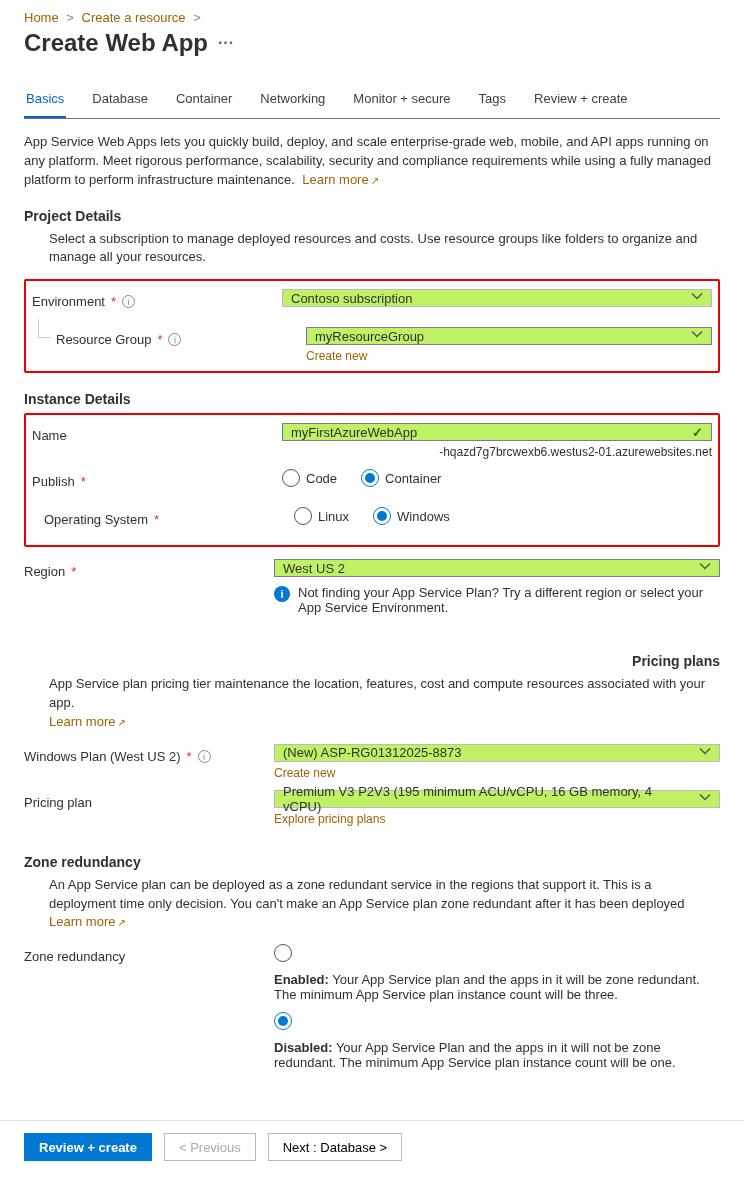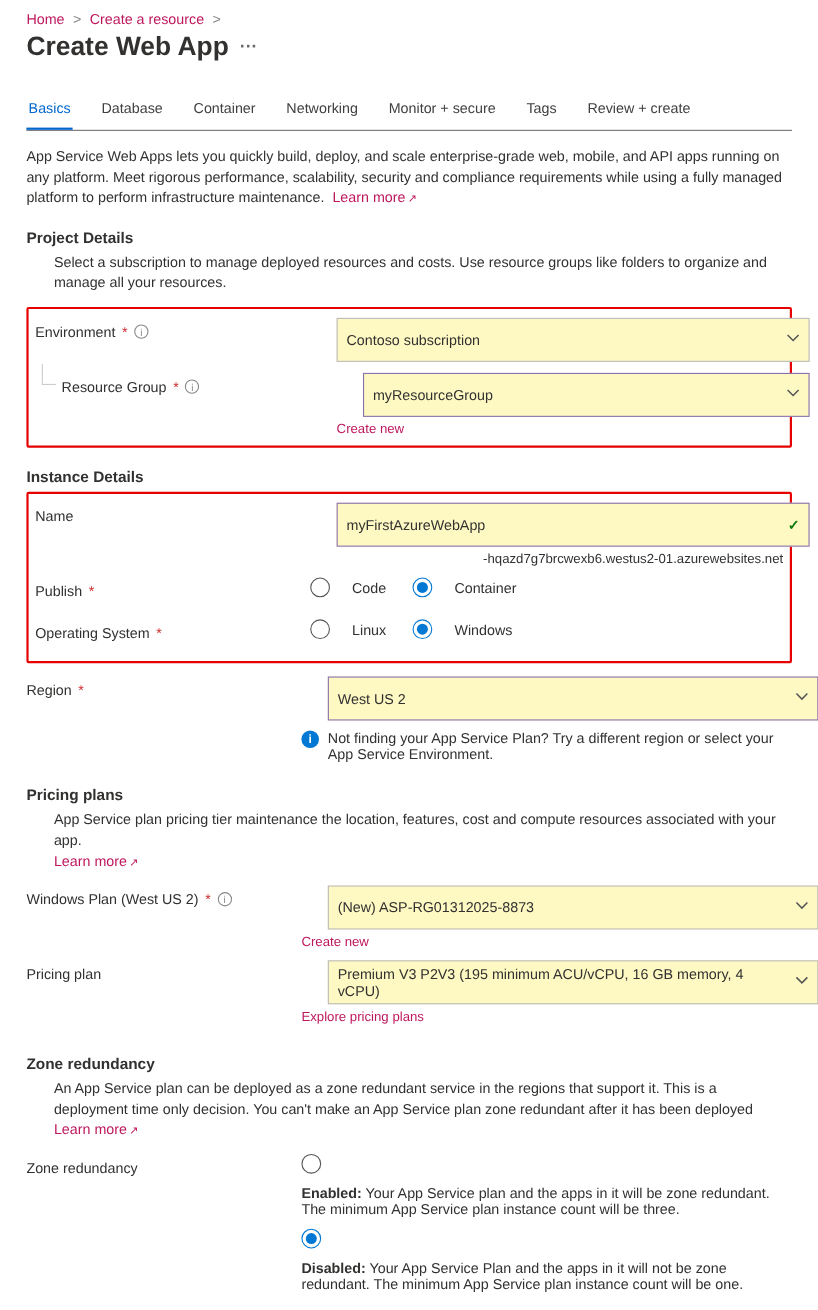--- a/index.html
+++ b/index.html
@@ -5,55 +5,55 @@
   * { box-sizing: border-box; }
   body {
     margin: 0;
     padding: 10px 24px 0 24px;
     font-family: "Segoe UI", Arial, sans-serif;
     font-size: 13px;
     color: #323130;
     background: #fff;
     width: 744px;
   }
-  a, .link { color: #be185d; text-decoration: none; cursor: pointer; }
+  a, .link { color: #a16207; text-decoration: none; cursor: pointer; }
   .breadcrumb { font-size: 13px; margin-bottom: 4px; }
   .breadcrumb .sep { color: #888; margin: 0 4px; }
   .page-title { font-size: 24px; font-weight: 600; margin: 2px 0 28px 0; display:flex; align-items:center; gap:10px;}
   .page-title .dots { color:#666; font-size:16px;}
   .tabs { display:flex; gap:24px; border-bottom:1px solid #737373; margin-bottom:14px; }
   .tab { padding: 6px 2px 10px 2px; cursor:pointer; color:#404040; }
   .tab.active { border-bottom: 2px solid #0066cc; color:#0066cc; font-weight:400; }
   .desc { margin-bottom: 18px; line-height:1.45; }
   .section-h { font-weight:600; font-size:14px; margin: 18px 0 6px 0; }
   .section-sub { margin-bottom: 12px; line-height:1.45;margin-left:25px; }
   .row { display:flex; align-items:flex-start; margin-bottom: 10px; min-height:28px;}
   .row .label { width: 250px; padding-top:5px; display:flex; align-items:center; gap:4px; flex-shrink:0;}
   .row .control { flex:1; }
   .req { color:#d13438; margin-left:2px;}
   .info-icon { display:inline-block; width:13px; height:13px; border:1px solid #888; border-radius:50%; font-size:9px; line-height:12px; text-align:center; color:#888; cursor:default; margin-left:2px;}
   .indent-sub { margin-left: 24px; position:relative; }
   .indent-sub::before { content:""; position:absolute; left:-18px; top:-8px; width:12px; height:18px; border-left:1px solid #ccc; border-bottom:1px solid #ccc;}
   .select, .input {
-    width:100%; height:40px; border:1px solid #bbb; padding:2px 26px 2px 8px;
-    font-size:13px; font-family:inherit; background:#fef9c3; position:relative;
-    display:flex; align-items:center; cursor:pointer;margin-left:24px;
+    width:100%; height:18px; border:1px solid #bbb; padding:2px 26px 2px 8px;
+    font-size:13px; font-family:inherit; background:#bef264; position:relative;
+    display:flex; align-items:center; cursor:pointer;
   }
   .select .chev { position:absolute; right:8px; top:50%; transform:translateY(-50%); }
   .select.purple, .input.purple { border-color:#8a6faf; }
   .input .check { position:absolute; right:8px; top:50%; transform:translateY(-50%); color:#107c10; font-weight:bold; }
   .helper { font-size:12px; margin-top:4px; }
   .helper.right { text-align:right; color:#323130; }
   .toggle-row { display:flex; align-items:center; gap:10px; margin-top:8px; margin-bottom:6px;}
   .toggle {
     width:40px; height:20px; background:#0078d4; border-radius:10px; position:relative; cursor:pointer;
   }
   .toggle .knob { position:absolute; right:2px; top:2px; width:16px; height:16px; border-radius:50%; background:#fff; }
   .radio-row { display:flex; gap:24px; align-items:center; }
-  .radio { display:flex; align-items:center; gap:20px; cursor:pointer;}
+  .radio { display:flex; align-items:center; gap:6px; cursor:pointer;}
   .radio .circ { width:18px; height:18px; border:1.5px solid #555; border-radius:50%; display:flex; align-items:center; justify-content:center; flex-shrink:0;}
   .radio.sel .circ { border-color:#0078d4; }
   .radio.sel .circ::after { content:""; width:10px; height:10px; border-radius:50%; background:#0078d4; }
   .radio.big .circ { width:18px; height:18px; }
   .radio-block { display:flex; align-items:flex-start; gap:10px; margin-bottom:10px; cursor:pointer;flex-direction:column;}
   .info-box { display:flex; gap:8px; margin-top:8px; align-items:flex-start;}
   .info-box .i-icon { width:16px; height:16px; border-radius:50%; background:#0078d4; color:#fff; font-size:11px; font-weight:bold; text-align:center; line-height:16px; flex-shrink:0; margin-top:1px;}
   .ext-icon { font-size:10px; margin-left:2px; }
   .hl-box { border: 2px solid #e60000; padding: 8px 6px; border-radius:2px; }
   .hl-box .row:last-child, .hl-box .helper:last-child { margin-bottom:0; }
@@ -163,21 +163,21 @@
             <div class="circ"></div>
             <span>Code</span>
           </div>
         <div class="radio sel">
             <div class="circ"></div>
             <span>Container</span>
           </div>
       </div>
     </div>
   </div>
-  <div class="row" style="margin-bottom:2px;">
+  <div class="row" style="margin-bottom:2px;margin-left:12px;">
     <div class="label">
         <span>Operating System</span>
         <span class="req">*</span>
       </div>
     <div class="control">
       <div class="radio-row">
         <div class="radio">
             <div class="circ"></div>
             <span>Linux</span>
           </div>
@@ -202,21 +202,21 @@
             <path d="M1 3 L6 8 L11 3" stroke="#555" stroke-width="1.4" fill="none"></path>
           </svg></span>
     </div>
     <div class="info-box">
       <div class="i-icon">i</div>
       <div>Not finding your App Service Plan? Try a different region or select your App Service Environment.</div>
     </div>
   </div>
 </div>
 
-<div class="section-h" style="margin-top:21px;">Pricing plans</div>
+<div class="section-h" style="margin-top:38px;text-align:right;">Pricing plans</div>
 <div class="section-sub">
   <span>App Service plan pricing tier maintenance the location, features, cost and compute resources associated with your app.</span><br>
   <a><span>Learn more</span><span class="ext-icon">↗</span></a>
 </div>
 
 <div class="row">
   <div class="label">
     <span>Windows Plan (West US 2)</span>
       <span class="req">*</span>
     <span class="info-icon">i</span>

